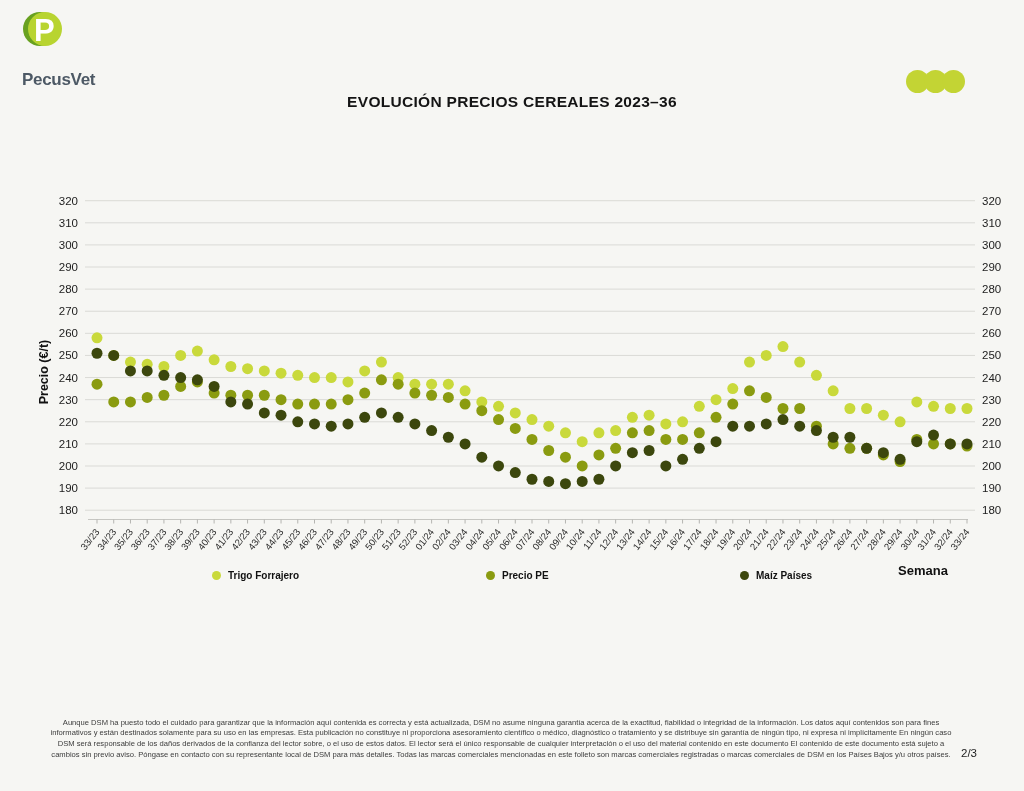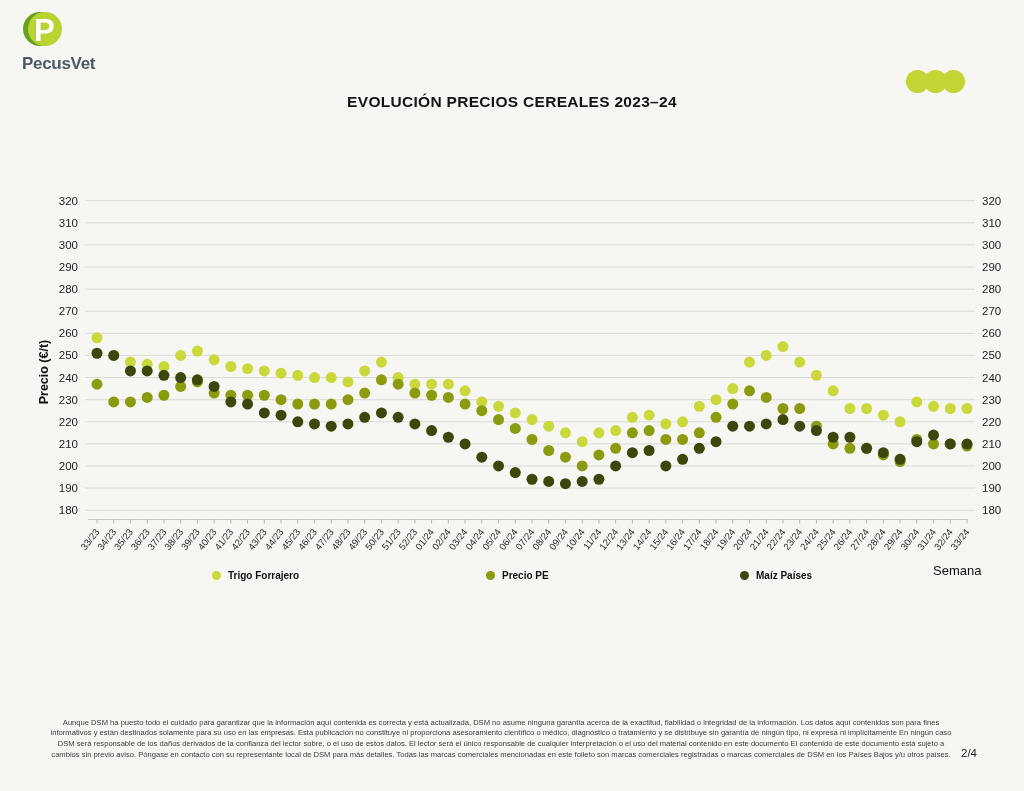--- a/index.html
+++ b/index.html
@@ -2,31 +2,31 @@
 <html><head>
 <meta charset="utf-8">
 <style>
   html,body{margin:0;padding:0}
   body{
     width:1024px;height:791px;position:relative;overflow:hidden;
     background:#f6f6f3;color:#151515;
     font-family:"Liberation Sans", sans-serif;
   }
   .logo{position:absolute;left:22px;top:10px;width:120px}
-  .logo-text{font-weight:bold;font-size:17px;color:#4d5965;margin-top:0;letter-spacing:-0.3px}
+  .logo-text{font-weight:bold;font-size:17px;color:#4d5965;margin-top:16px;letter-spacing:-0.3px}
   .title{position:absolute;top:93px;left:0;width:100%;text-align:center;
          font-size:15.5px;font-weight:bold;letter-spacing:0.3px;color:#141414}
   .decor-dots{position:absolute;top:70px;left:906px;display:flex}
   .decor-dot{width:23px;height:23px;border-radius:50%;margin-left:-5px}
   .decor-dot:first-child{margin-left:0}
   #chart-svg{position:absolute;left:0;top:150px}
   .ytick{font-size:11.5px;fill:#1c1c1c}
   .xtick{font-size:9.5px;fill:#2a2a2a}
   .ylabel{font-size:12.5px;font-weight:bold;fill:#111}
-  .xlabel{position:absolute;top:563px;left:933px;font-size:13px;font-weight:normal;color:#111}
+  .xlabel{position:absolute;top:563px;left:898px;font-size:13px;font-weight:bold;color:#111}
   .legend-item{position:absolute;top:570px;display:flex;align-items:center;
                font-size:10px;font-weight:bold;color:#111}
   .legend-dot{width:9px;height:9px;border-radius:50%;margin-right:7px;flex:0 0 auto}
   .legend-trigo{left:212px}
   .legend-cebada{left:486px}
   .legend-maiz{left:740px}
   .footer{position:absolute;left:44px;top:710px;width:914px;
           font-size:7.6px;line-height:1.42;color:#3b3b3b;text-align:center}
   .pagenum{position:absolute;left:961px;top:747px;font-size:11.5px;color:#222}
 </style>
@@ -35,21 +35,21 @@
 
 <div class="logo">
   <svg width="42" height="40" viewBox="0 0 42 40">
     <circle id="logo-dark" cx="18" cy="19" r="17" fill="#68a11f"></circle>
     <circle id="logo-lime" cx="23" cy="19" r="17" fill="#b8d430"></circle>
     <text x="12" y="31" font-size="31" font-weight="bold" fill="#ffffff" font-family="Liberation Sans, sans-serif">P</text>
   </svg>
   <div class="logo-text" style="color: rgb(77, 89, 101);">PecusVet</div>
 </div>
 
-<div class="title">EVOLUCIÓN PRECIOS CEREALES 2023–24</div>
+<div class="title">EVOLUCIÓN PRECIOS CEREALES 2023–36</div>
 
 <div class="decor-dots">
   <span class="decor-dot" style="background: rgb(195, 212, 52);"></span>
   <span class="decor-dot" style="background: rgb(195, 212, 52);"></span>
   <span class="decor-dot" style="background: rgb(195, 212, 52);"></span>
 </div>
 
 <svg id="chart-svg" width="1024" height="430" viewBox="0 0 1024 430">
     <line x1="85" x2="975" y1="360.2" y2="360.2" stroke="#dadad6" stroke-width="1"></line>
     <text x="78" y="364.2" text-anchor="end" class="ytick">180</text>
@@ -375,13 +375,13 @@
   <span class="legend-dot" style="background: rgb(138, 155, 16);"></span>
   <span>Precio PE</span>
 </div>
 <div class="legend-item legend-maiz">
   <span class="legend-dot" style="background: rgb(60, 71, 13);"></span>
   <span>Maíz Países</span>
 </div>
 
 <p class="footer">Aunque DSM ha puesto todo el cuidado para garantizar que la información aquí contenida es correcta y está actualizada, DSM no asume ninguna garantía acerca de la exactitud, fiabilidad o integridad de la información. Los datos aquí contenidos son para fines informativos y están destinados solamente para su uso en las empresas. Esta publicación no constituye ni proporciona asesoramiento científico o médico, diagnóstico o tratamiento y se distribuye sin garantía de ningún tipo, ni expresa ni implícitamente En ningún caso DSM será responsable de los daños derivados de la confianza del lector sobre, o el uso de estos datos. El lector será el único responsable de cualquier interpretación o el uso del material contenido en este documento El contenido de este documento está sujeto a cambios sin previo aviso. Póngase en contacto con su representante local de DSM para más detalles. Todas las marcas comerciales mencionadas en este folleto son marcas comerciales registradas o marcas comerciales de DSM en los Países Bajos y/u otros países.</p>
 
-<div class="pagenum">2/4</div>
+<div class="pagenum">2/3</div>
 
 </body></html>

